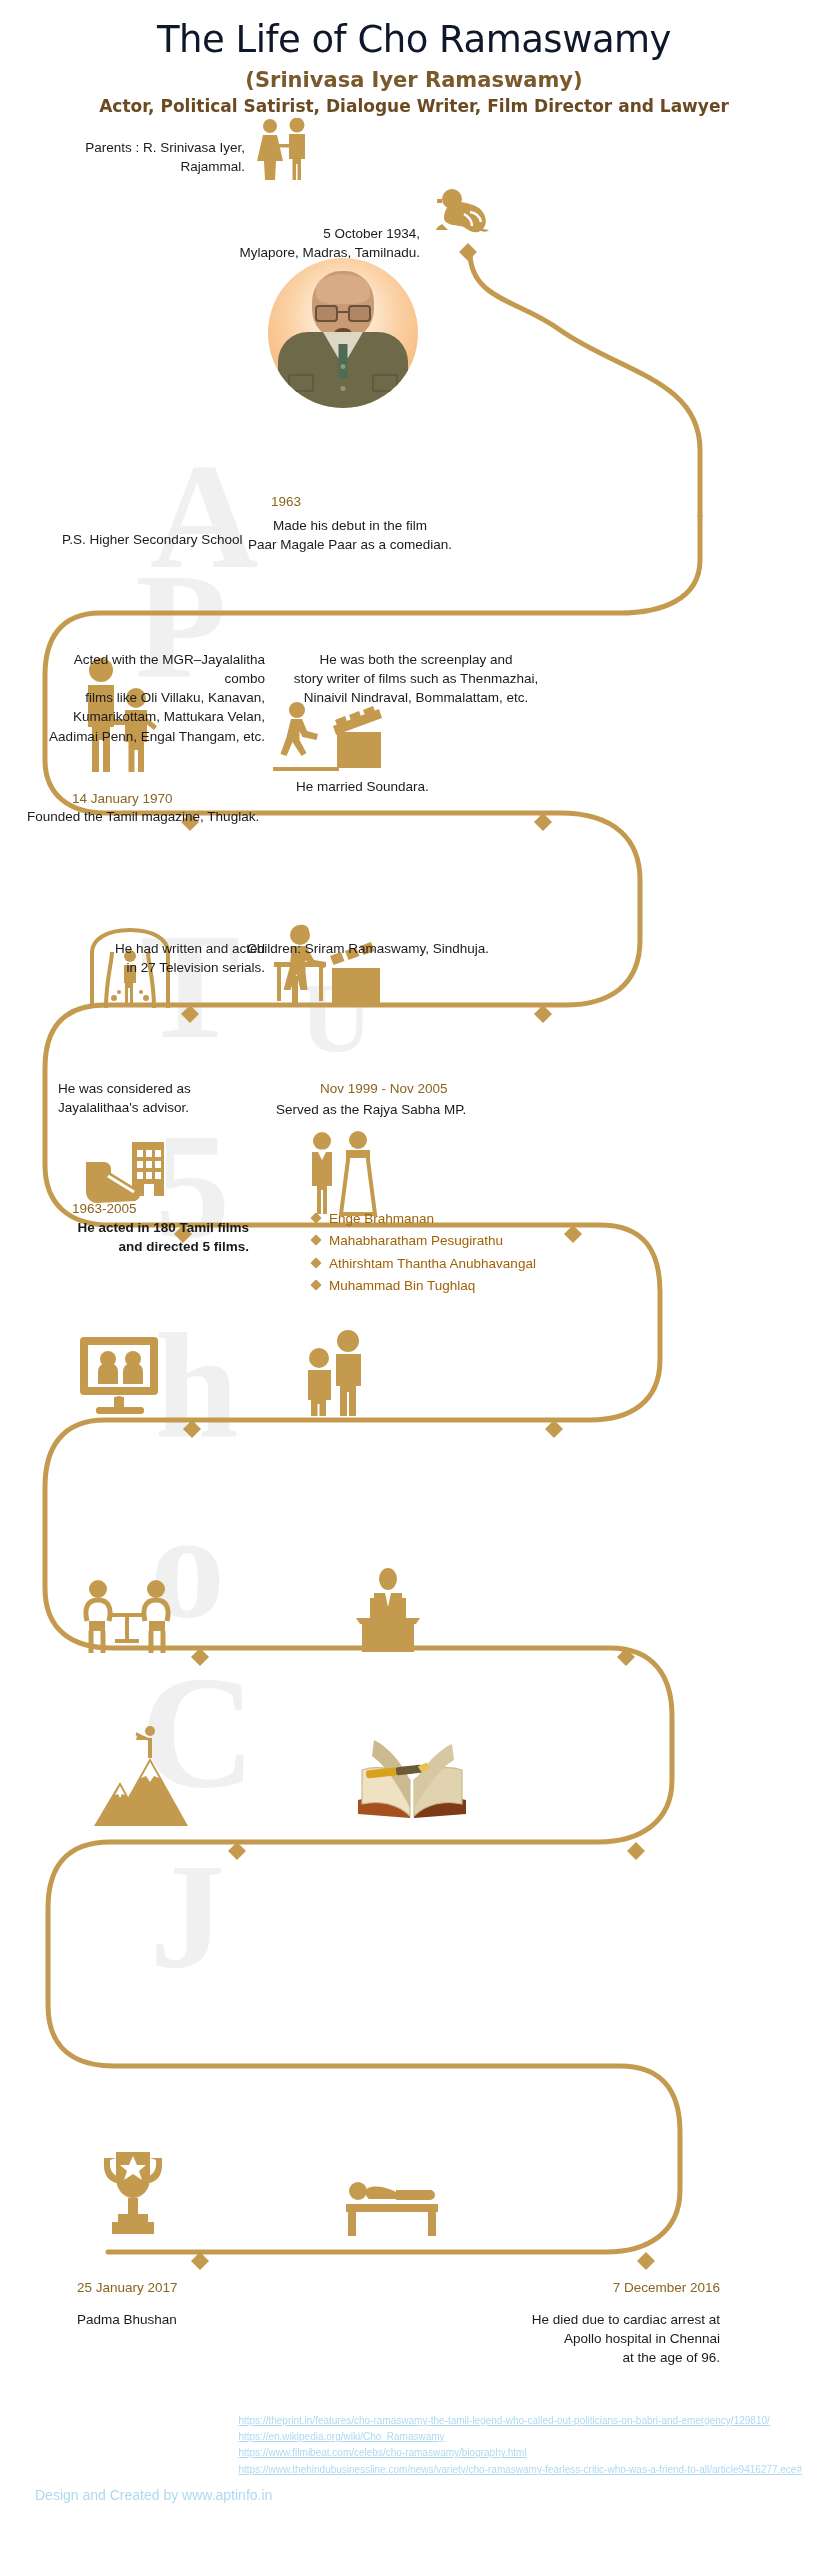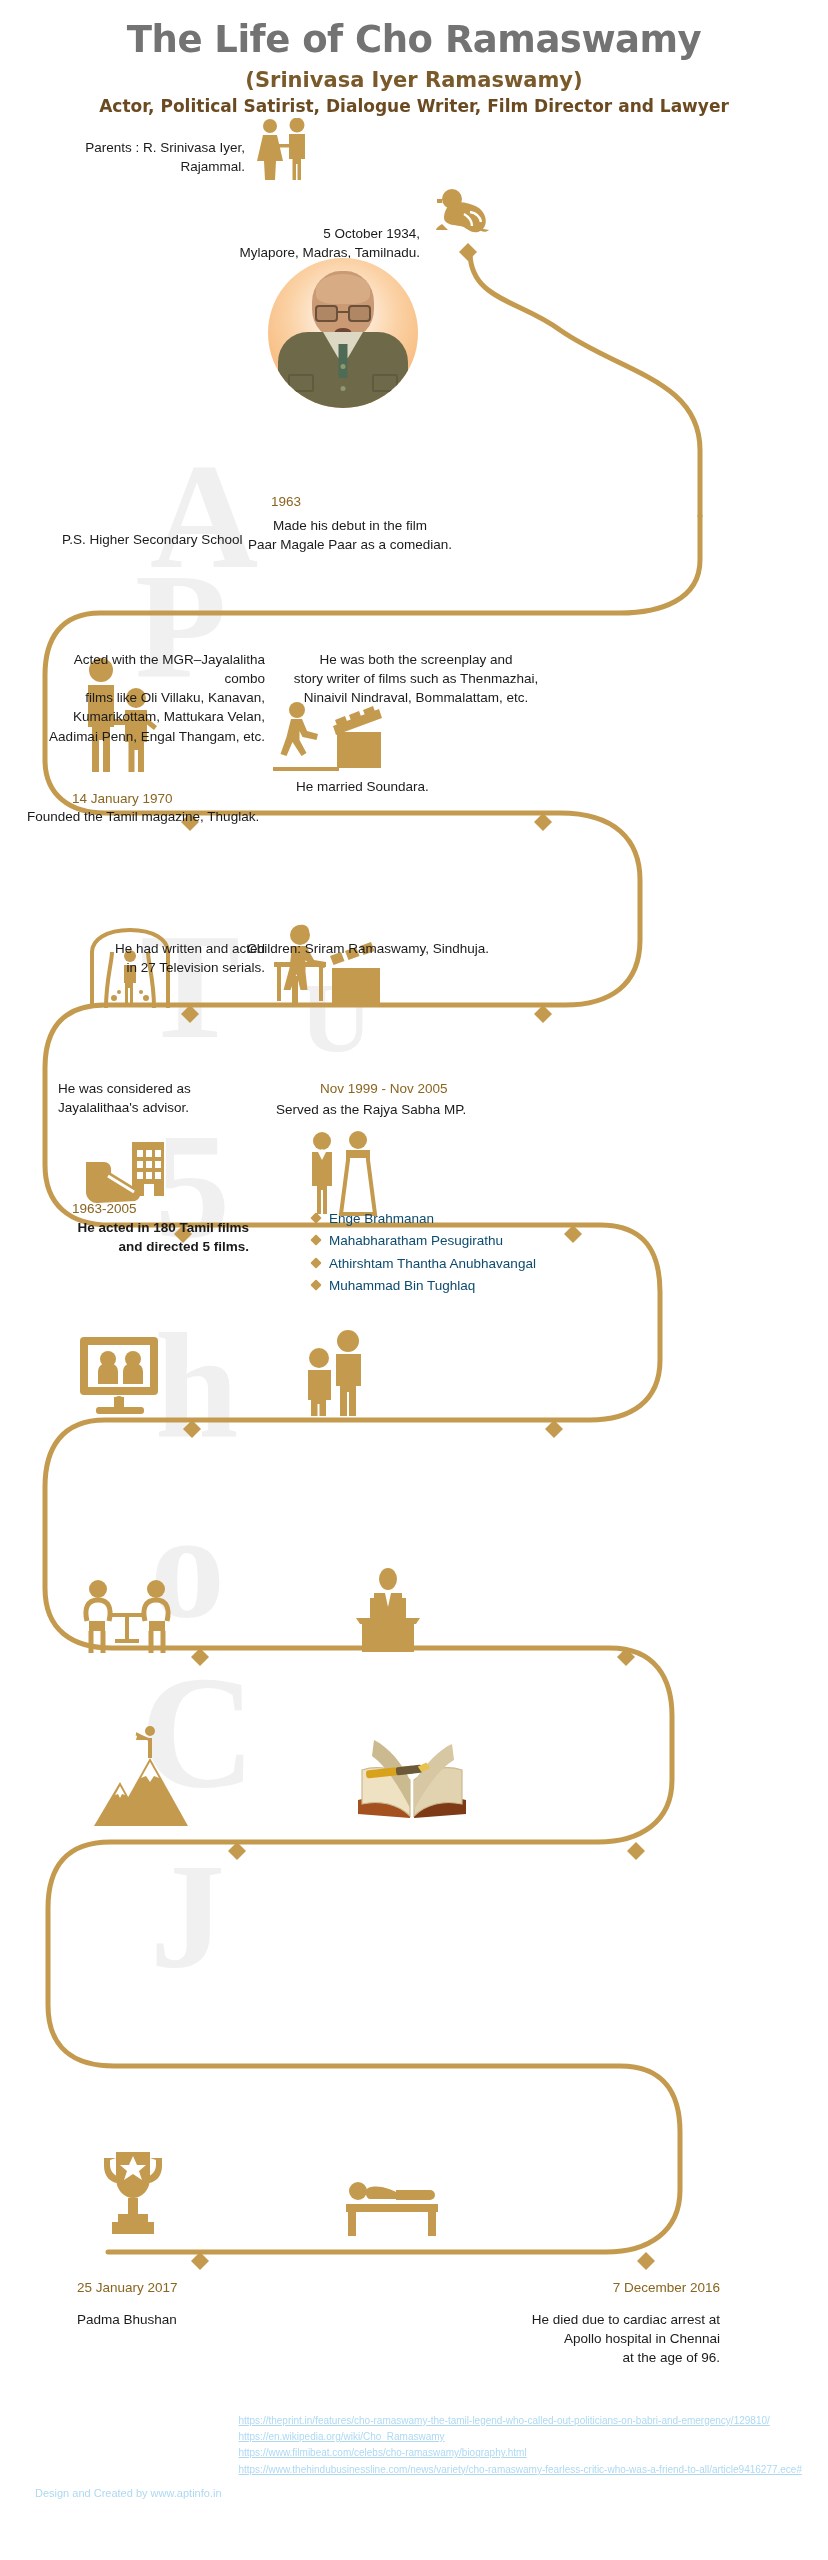--- a/index.html
+++ b/index.html
@@ -9,21 +9,21 @@
     position:relative; overflow:hidden;
   }
   .page { position:relative; width:828px; height:2560px; }
 
   
   .wm { position:absolute; color:#f0f0f0; font-weight:700;
         font-family:"Liberation Serif", serif; z-index:0; user-select:none; }
 
   
   .header { position:absolute; top:18px; left:0; width:828px; text-align:center; z-index:5; }
-  .h-title { font-size:37px; font-weight:700; color:#737373; letter-spacing:-0.5px;
+  .h-title { font-size:37px; font-weight:400; color:#0f172a; letter-spacing:-0.5px;
              font-family:"DejaVu Sans", sans-serif; }
   .h-sub   { font-size:21px; font-weight:700; color:#7a5a2b; margin-top:7px;
              font-family:"DejaVu Sans", sans-serif;}
   .h-roles { font-size:17px; font-weight:700; color:#6b4a22; margin-top:4px;
              font-family:"DejaVu Sans", sans-serif;}
 
   
   .tl { position:absolute; top:0; left:0; width:828px; height:2560px; z-index:1; }
 
   
@@ -62,30 +62,30 @@
   .p-pk   { position:absolute; top:116px; width:26px; height:18px;
             border:2px solid #5e5b3e; border-radius:2px; }
   .p-pk.a { left:20px; } .p-pk.b{ right:20px; }
   .p-btn  { position:absolute; left:50%; transform:translateX(-50%);
             width:5px; height:5px; border-radius:50%; background:#8d9a6d; }
 
   
   .book { position:absolute; z-index:5; }
 
   
-  .blist { position:absolute; z-index:6; font-size:13.5px; color:#0c4a6e; line-height:1.66; }
+  .blist { position:absolute; z-index:6; font-size:13.5px; color:#a16207; line-height:1.66; }
   .blist div { position:relative; padding-left:17px; }
   .blist div::before { content:""; position:absolute; left:0; top:6px;
       width:8px; height:8px; background:#c49a4e; transform:rotate(45deg); border-radius:1px; }
 
   
   .srcs { position:absolute; right:26px; top:2413px; text-align:left; z-index:6;
           font-size:10px; color:#aed9f2; line-height:1.62;text-decoration:underline; }
   .credit { position:absolute; left:35px; top:2487px; z-index:6;
-            font-size:11px; color:#aed9f2; }
+            font-size:14px; color:#aed9f2; }
 </style>
 </head>
 <body>
 
 <div class="page">
 
   <div class="wm" style="left:150px;top:430px;font-size:150px;">A</div>
   <div class="wm" style="left:135px;top:540px;font-size:150px;">P</div>
   <div class="wm" style="left:140px;top:900px;font-size:150px;">T</div>
   <div class="wm" style="left:155px;top:1100px;font-size:150px;">5</div>

